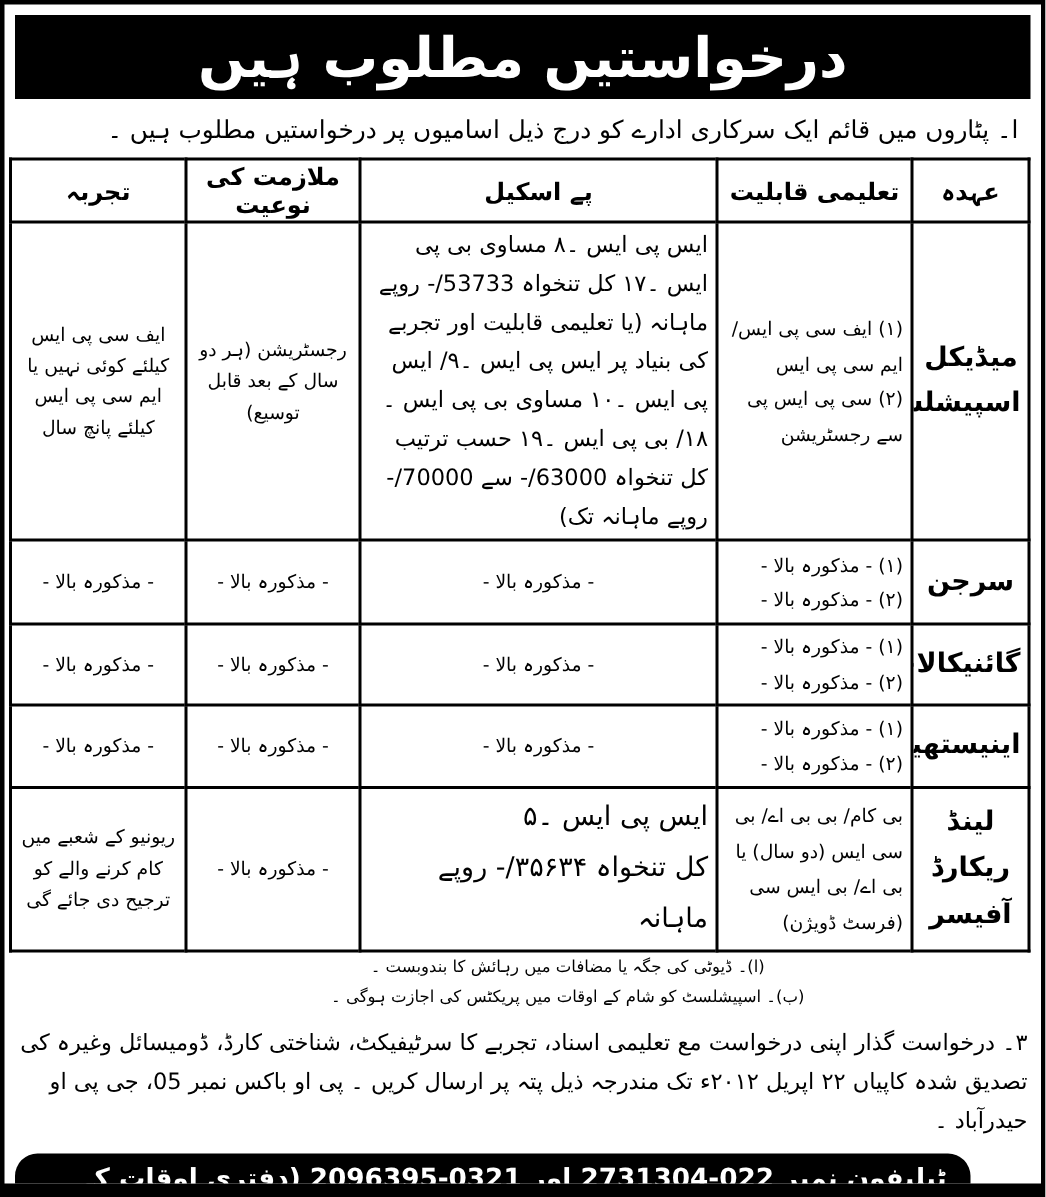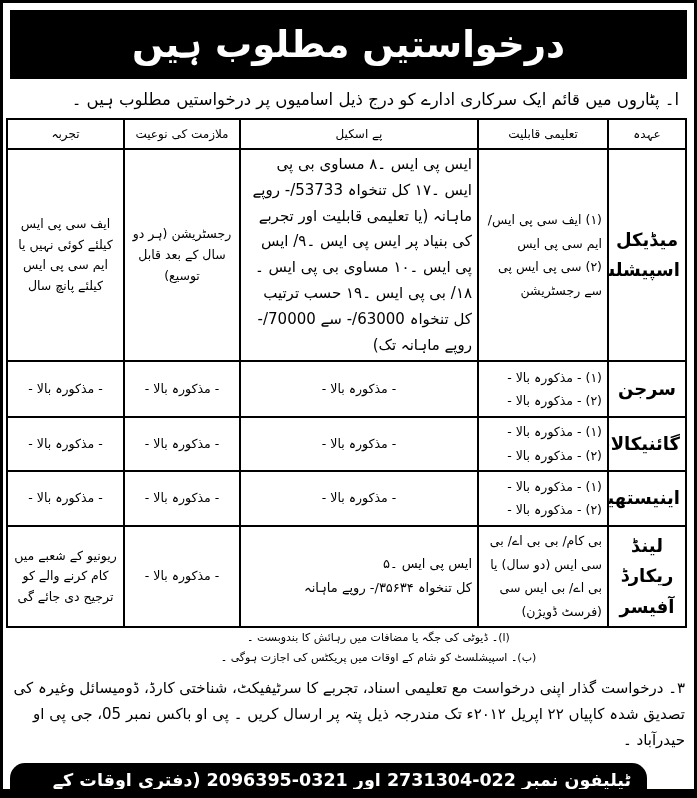--- a/index.html
+++ b/index.html
@@ -12,21 +12,21 @@
     border:3px solid #000;
     border-bottom:9px solid #000;
     padding:7px 7px 0 7px;
     overflow:hidden;
     direction:rtl;
     font-family:"DejaVu Sans", sans-serif;
     color:#000;
   }
   .banner{
     background:#000;color:#fff;
-    height:69px;
+    height:56px;
     display:flex;align-items:center;justify-content:center;
     font-size:37px;font-weight:bold;
     line-height:1;
   }
   .intro{
     font-size:16.5px;font-weight:normal;
     text-align:right;
     padding:9px 8px 7px 4px;
     line-height:1.4;
   }
@@ -36,33 +36,33 @@
     table-layout:fixed;
   }
   table.vac th, table.vac td{
     border:2px solid #000;
     vertical-align:middle;
     white-space:pre-line;
     overflow:hidden;
     padding:2px 5px;
   }
   table.vac th{
-    font-size:12px;font-weight:normal;text-align:center;
+    font-size:16px;font-weight:bold;text-align:center;
     height:26px;padding:1px 4px;
   }
   tr.r1{height:148px;}
   tr.r2{height:56px;}
   tr.r3{height:47px;}
   tr.r4{height:55px;}
   tr.r5{height:100px;}
   td.center{text-align:center;font-size:12.5px;line-height:1.65;}
   td.pos{text-align:center;font-size:18px;font-weight:bold;line-height:1.7;}
   td.qual{text-align:right;font-size:12.5px;line-height:1.9;}
   td.pay{text-align:right;font-size:15px;line-height:1.72;padding:3px 8px;}
-  td.pay5{text-align:right;font-size:13px;line-height:1.9;padding:3px 10px;}
+  td.pay5{text-align:right;font-size:18px;line-height:1.9;padding:3px 10px;}
   .sec-head{
     font-size:16.5px;font-weight:bold;
     text-align:right;padding:7px 6px 2px 0;
   }
   .fac{
     font-size:11px;
     text-align:center;
     padding:2px 0 2px 60px;
     line-height:1.5;
   }

